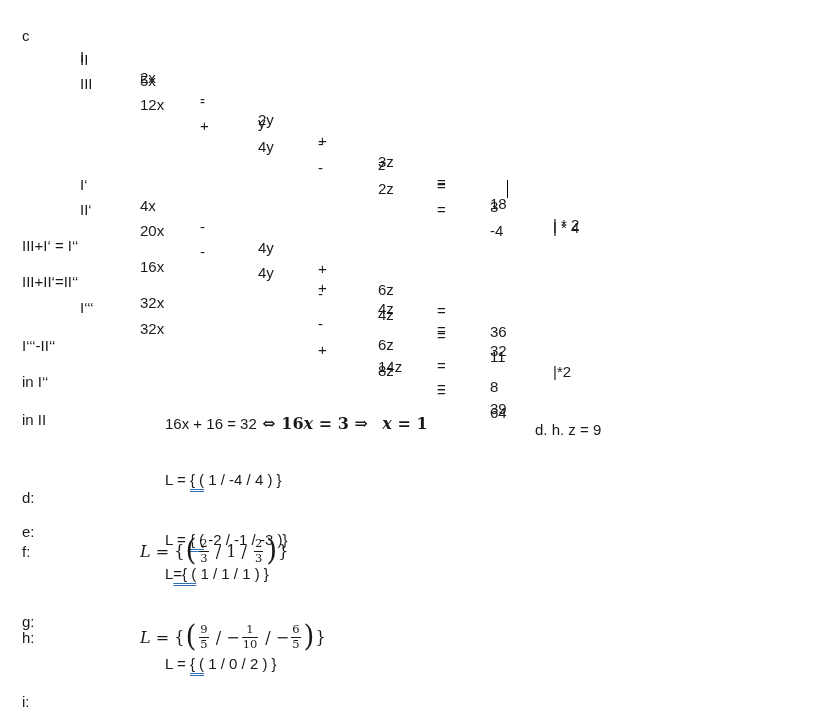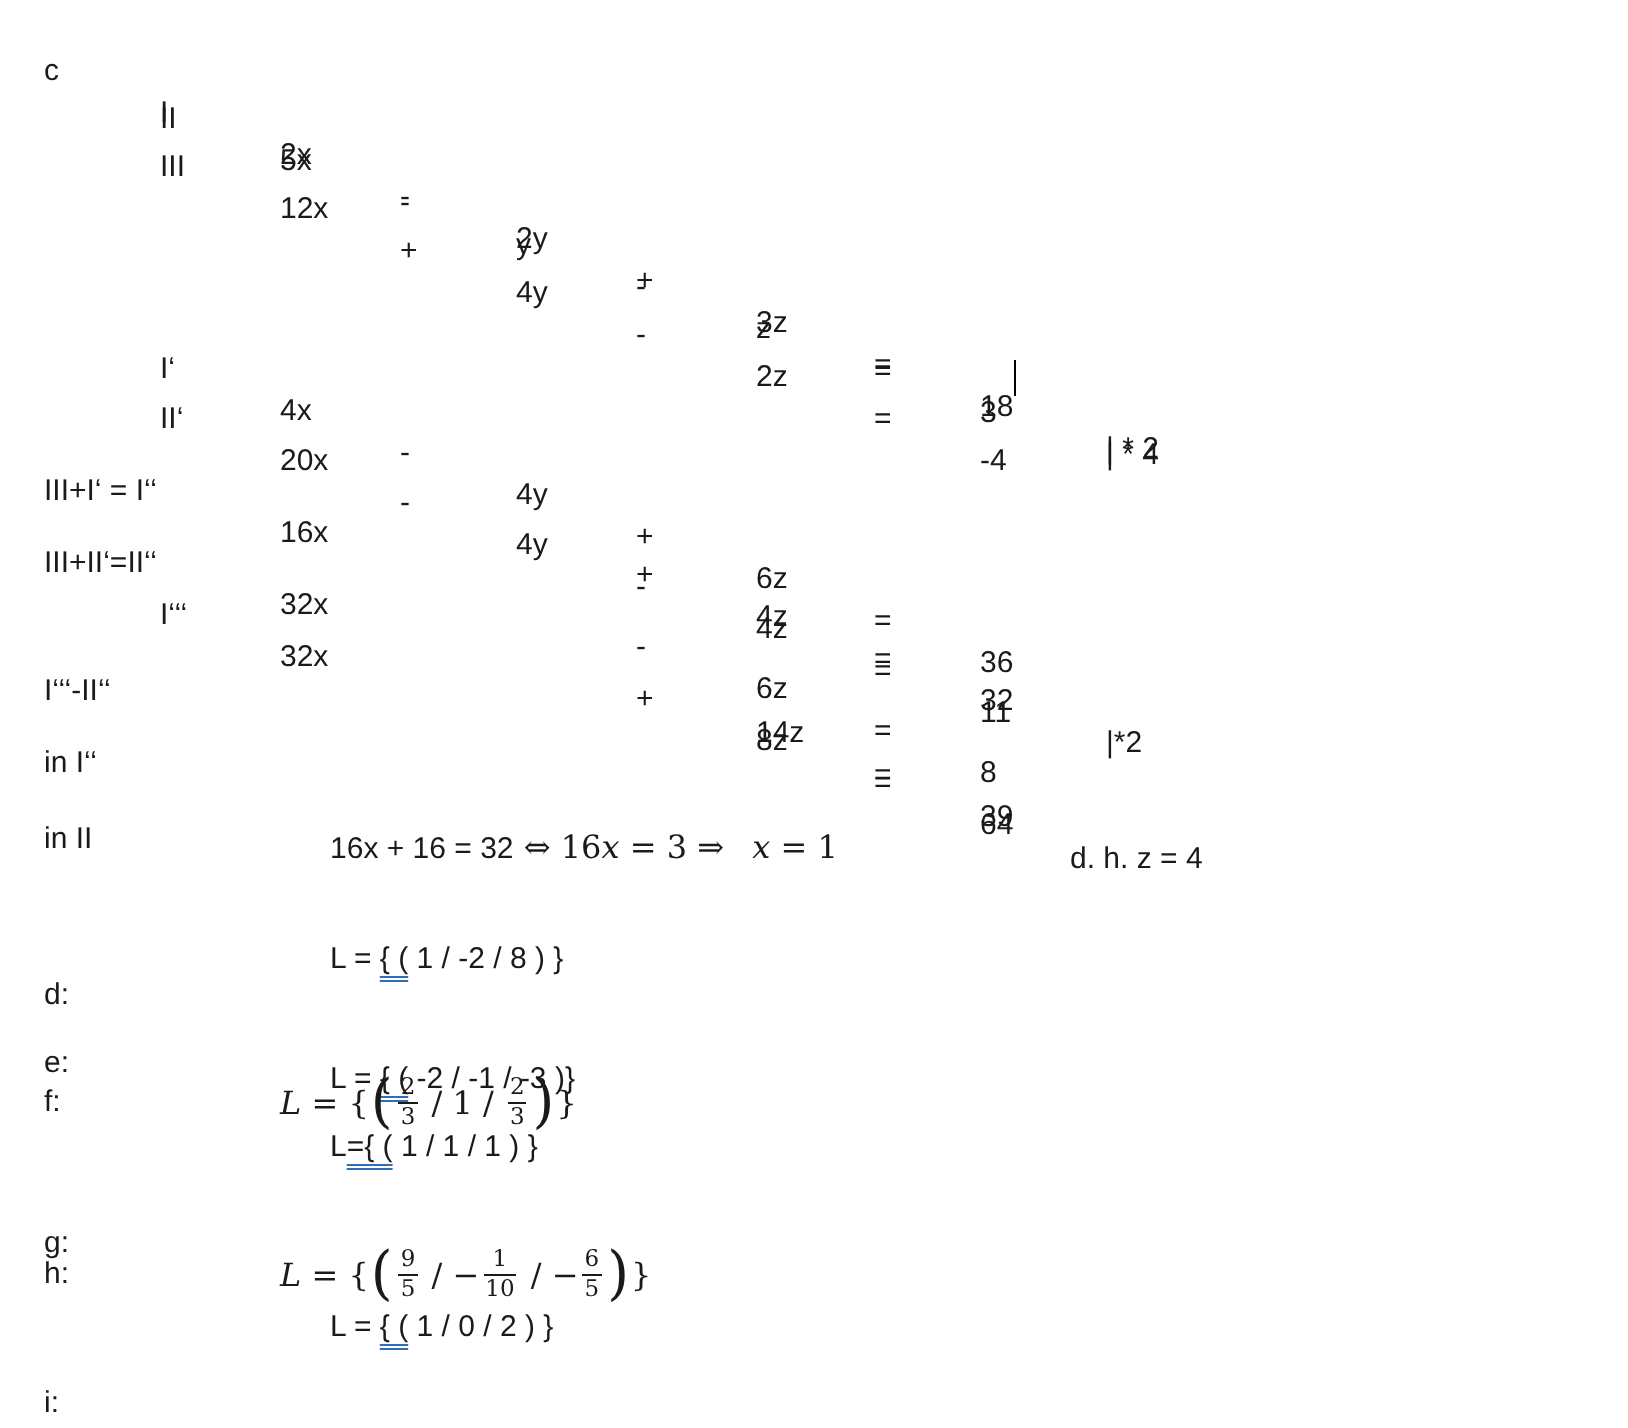--- a/index.html
+++ b/index.html
@@ -11,21 +11,21 @@
     font-family:"Liberation Sans",sans-serif;
     font-size:15px;
     overflow:hidden;
   }
   .ln{position:absolute;left:0;right:0;height:21px;line-height:21px;white-space:pre;}
   .cell{position:absolute;white-space:pre;}
   .c0{left:22px;}  .c1{left:80px;}  .c2{left:140px;} .c3{left:200px;}
   .c4{left:258px;} .c5{left:318px;} .c6{left:378px;} .c7{left:437px;}
   .c8{left:490px;} .c9{left:553px;} .c8b{left:535px;}
   .flow{position:absolute;left:140px;white-space:pre;}
-  .mser{font-family:"DejaVu Serif","DejaVu Sans",serif;font-size:16px;}
+  .mser{font-family:"DejaVu Serif","DejaVu Sans",serif;font-size:16px;font-weight:bold;}
   .mit{font-style:italic;}
   .gap{margin-left:9px;}
   .gmark{text-decoration:underline double #2e6fb7;text-decoration-thickness:1px;text-underline-offset:4px;}
   .caret{position:absolute;left:507px;top:2px;width:1px;height:18px;background:#000;}
   .mathrow{position:absolute;left:0;right:0;height:44px;}
   .lblmid{position:absolute;left:22px;top:50%;transform:translateY(-50%);white-space:pre;}
   .mathwrap{position:absolute;left:140px;top:0;height:100%;display:flex;align-items:center;
     font-family:"DejaVu Serif","DejaVu Sans",serif;font-size:16px;white-space:pre;}
   .bp{font-size:28px;font-weight:400;line-height:1;margin:0 1px;transform:scaleY(1.05);display:inline-block;}
   .frac{display:inline-flex;flex-direction:column;align-items:center;font-size:11.5px;line-height:1.15;margin:0 2px;}
@@ -118,37 +118,37 @@
     <span class="cell c6">8z</span>
     <span class="cell c7">=</span>
     <span class="cell c8">64</span>
   </div>
 
   <div class="ln" style="top:314px">
     <span class="cell c0">I‘‘‘-II‘‘</span>
     <span class="cell c6">14z</span>
     <span class="cell c7">=</span>
     <span class="cell c8">39</span>
-    <span class="cell c8b">d. h. z = 4</span>
+    <span class="cell c8b">d. h. z = 9</span>
   </div>
 
   <div class="ln" style="top:350px">
     <span class="cell c0">in I‘‘</span>
     <span class="flow">
       <span>16x + 16 = 32</span><span class="mser"> ⇔ 16</span><span class="mser mit">x</span><span class="mser"> = 3 ⇒ </span><span class="mser mit gap">x</span><span class="mser"> = 1</span>
     </span>
   </div>
 
   <div class="ln" style="top:388px">
     <span class="cell c0">in II</span>
   </div>
 
   <div class="ln" style="top:427px">
     <span class="flow">
-      <span>L = </span><span class="gmark">{ (</span><span> 1 / -2 / 8 ) }</span>
+      <span>L = </span><span class="gmark">{ (</span><span> 1 / -4 / 4 ) }</span>
     </span>
   </div>
 
   <div class="ln" style="top:466px">
     <span class="cell c0">d:</span>
     <span class="flow">
       <span>L = </span><span class="gmark">{ (</span><span> -2 / -1 / -3 )}</span>
     </span>
   </div>
 

